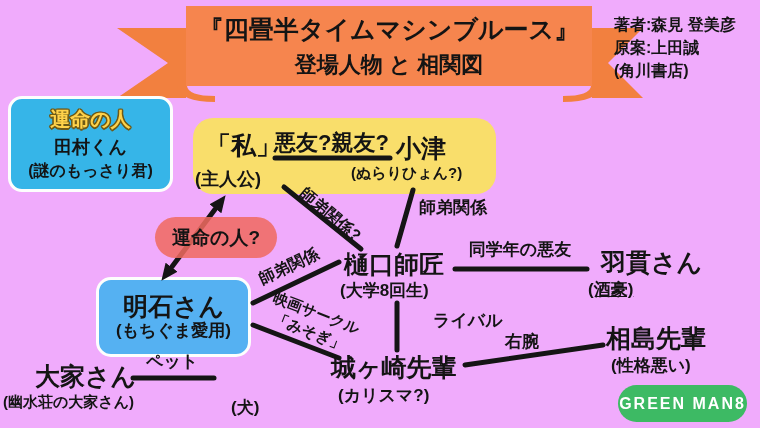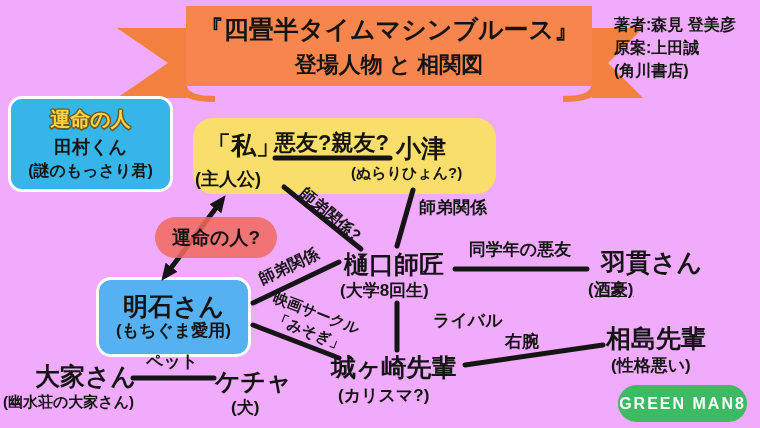--- a/index.html
+++ b/index.html
@@ -129,21 +129,20 @@
 
   <div class="abs name" style="left:331px; top:351px;">城ヶ崎先輩</div>
   <div class="abs note" style="left:338px; top:384px;">(カリスマ?)</div>
 
   <div class="abs name" style="left:606px; top:322px;">相島先輩</div>
   <div class="abs note" style="left:611px; top:354px;">(性格悪い)</div>
 
   <div class="abs name" style="left:35px; top:360px;">大家さん</div>
   <div class="abs note fs15" style="left:3px; top:393px;">(幽水荘の大家さん)</div>
 
-  <div class="abs name" style="left:215px; top:365px;">ケチャ</div>
   <div class="abs note" style="left:231px; top:396px;">(犬)</div>
 
   <div class="abs lbl fs16 pivot" style="left:330px; top:215px; --r:40deg;">師弟関係?</div>
   <div class="abs lbl" style="left:419px; top:196px;">師弟関係</div>
   <div class="abs lbl fs16 pivot" style="left:289px; top:267px; --r:-25deg;">師弟関係</div>
   <div class="abs lbl pivot" style="left:520px; top:249px;">同学年の悪友</div>
   <div class="abs lbl" style="left:407px; top:309px;margin-left:26px;">ライバル</div>
   <div class="abs lbl pivot" id="rel-eiga" style="left:313px; top:322px; --r:21deg;">
     <div>映画サークル</div>
     <div>「みそぎ」</div>

